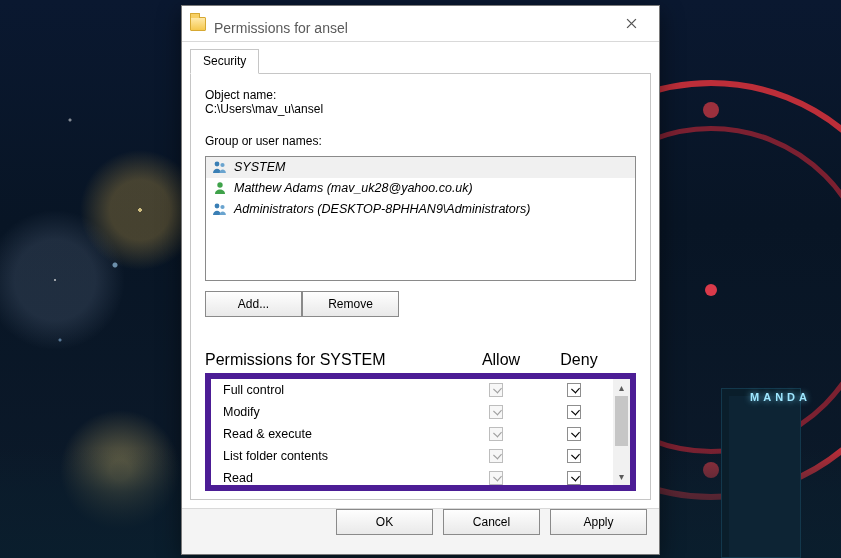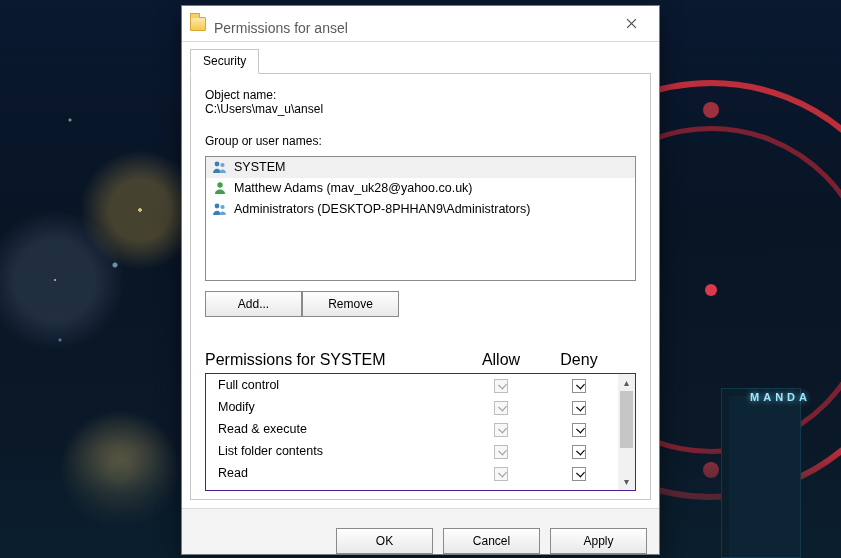--- a/index.html
+++ b/index.html
@@ -93,39 +93,40 @@
     padding:14px 14px 8px 14px; display:flex; flex-direction:column;
     overflow:hidden;
   }
   .row { display:flex; font-size:12px; color:#000;flex-direction:column; }
   .objname-lbl { width:100px; }
   .gap-v { height:18px; }
   .gap-sm { height:8px; }
   .listbox {
     border:1px solid #8a8a8a; height:128px; background:#fff; overflow-y:auto;
     font-size:12.5px;
+    font-style:italic;
   }
   .listrow {
     display:flex; align-items:center; height:21px; padding:0 6px; gap:6px;
   }
   .listrow.sel { background:#f0f0f0; }
   .pico { width:16px; height:16px; flex:0 0 16px; position:relative; }
   .btn {
     width:97px; height:26px; background:linear-gradient(#fefefe,#e9e9e9);
     border:1px solid #8a8a8a; font-size:12px; color:#000; cursor:pointer;
   }
   .btn-row { display:flex; justify-content:flex-start; margin-top:10px; }
 
   .perm-head { display:flex; align-items:end; margin-top:34px; font-size:16px;}
   .perm-head .lbl { flex:1; }
   .perm-head .col { width:78px; text-align:center; }
   .perm-head .scrollgap { width:18px; }
 
   .perm-box {
-    border:1px solid #4c1d95; height:120px; margin-top:4px;
+    border:6px solid #4c1d95; height:120px; margin-top:4px;
     position:relative; overflow:hidden;
   }
   .perm-scroll {
     position:absolute; inset:0 17px 0 0; overflow:hidden;
   }
   .perm-row {
     display:flex; align-items:center; height:22px; padding-left:12px;
   }
   .perm-row .plabel { flex:1; font-size:12.5px; }
   .perm-row .pcol { width:78px; text-align:center; }
@@ -149,21 +150,21 @@
     color:#5a5a5a; font-size:10px; background:#f1f1f1;
   }
   .vscroll .track {
     flex:1; position:relative; background:#f1f1f1;
   }
   .vscroll .thumb {
     position:absolute; left:2px; right:2px; top:0; height:70%; background:#c6c6c6;
   }
 
   .dlg-buttons {
-    height:46px; border-top:1px solid #d9d9d9; display:flex; align-items:flex-end;
+    height:46px; border-top:1px solid #d9d9d9; display:flex; align-items:flex-start;
     justify-content:flex-end; gap:10px; padding:0 12px; background:#f4f4f4;
   }
 </style>
 </head>
 <body>
 
 <div class="bgfx"></div>
 <div class="wheel"></div>
 <div class="buildings"></div>
 <div class="sign">MANDA</div>

